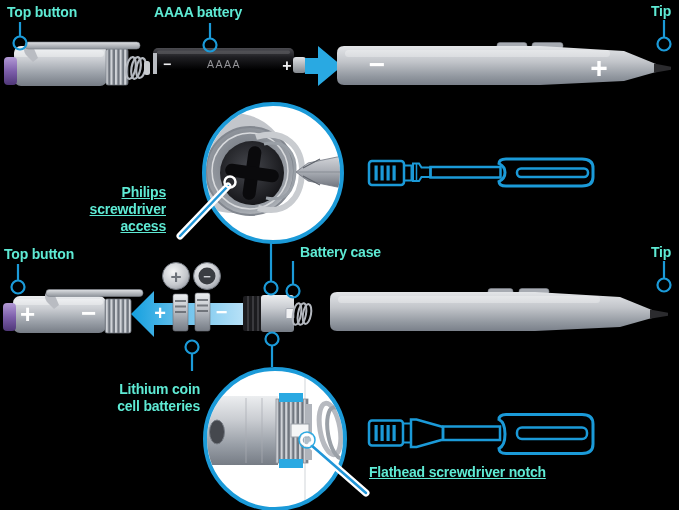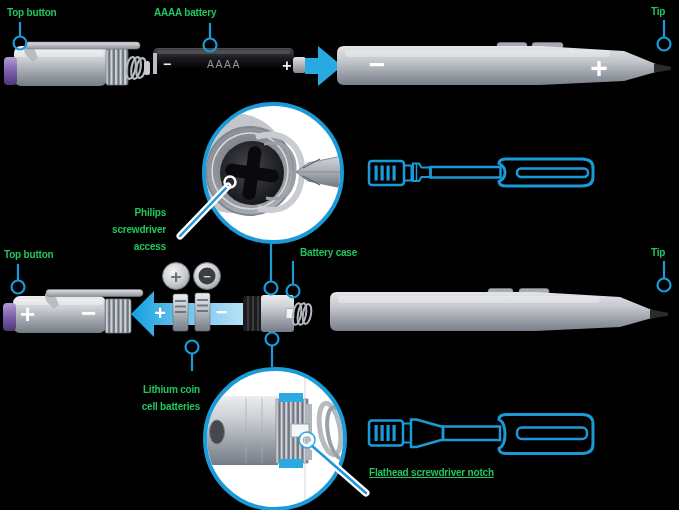--- a/index.html
+++ b/index.html
@@ -1,21 +1,21 @@
 <!DOCTYPE html>
 <html><head>
 <meta charset="utf-8">
 <style>
   html,body{margin:0;padding:0;background:#000;}
   .stage{
     position:relative;width:679px;height:510px;background:#000;
     overflow:hidden;font-family:"Liberation Sans",sans-serif;
   }
   .lbl{
-    position:absolute;color:#22c55e;font-weight:700;font-size:10px;
+    position:absolute;color:#5eead4;font-weight:700;font-size:14px;
     letter-spacing:-0.2px;line-height:17px;white-space:nowrap;
   }
   .lbl.multiline{white-space:normal;text-align:right;}
   svg{position:absolute;left:0;top:0;}
   .svg-text{font-family:"Liberation Sans",sans-serif;}
 </style>
 </head>
 <body>
 
 <div class="stage">
@@ -286,21 +286,21 @@
     <text x="88.5" y="322" text-anchor="middle" font-size="26" font-weight="700" fill="#ffffff">−</text>
     <text x="160" y="320" text-anchor="middle" font-size="20" font-weight="700" fill="#ffffff">+</text>
     <text x="221.5" y="319" text-anchor="middle" font-size="20" font-weight="700" fill="#ffffff">−</text>
   </g>
 </svg>
 
 <div class="lbl" style="left:7px;top:4px;">Top button</div>
 <div class="lbl" style="left:154px;top:4px;">AAAA battery</div>
 <div class="lbl" style="left:651px;top:3px;">Tip</div>
 
-<div class="lbl multiline" style="left:36px;top:204px;width:130px;">
+<div class="lbl multiline" style="left:36px;top:184px;width:130px;text-decoration:underline;">
   <span>Philips</span><br>
   <span>screwdriver</span><br>
   <span>access</span>
 </div>
 
 <div class="lbl" style="left:300px;top:244px;">Battery case</div>
 <div class="lbl" style="left:4px;top:246px;">Top button</div>
 <div class="lbl" style="left:651px;top:244px;">Tip</div>
 
 <div class="lbl multiline" style="left:70px;top:372px;width:130px;margin-top:9px;">

